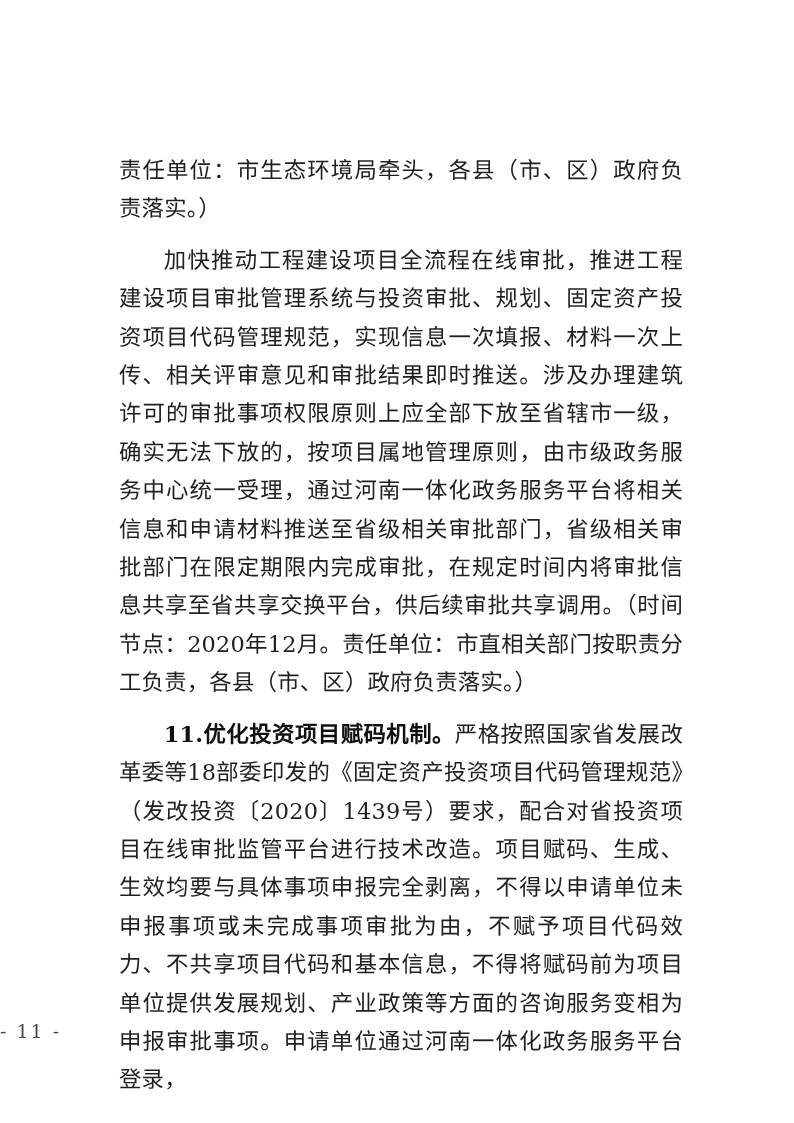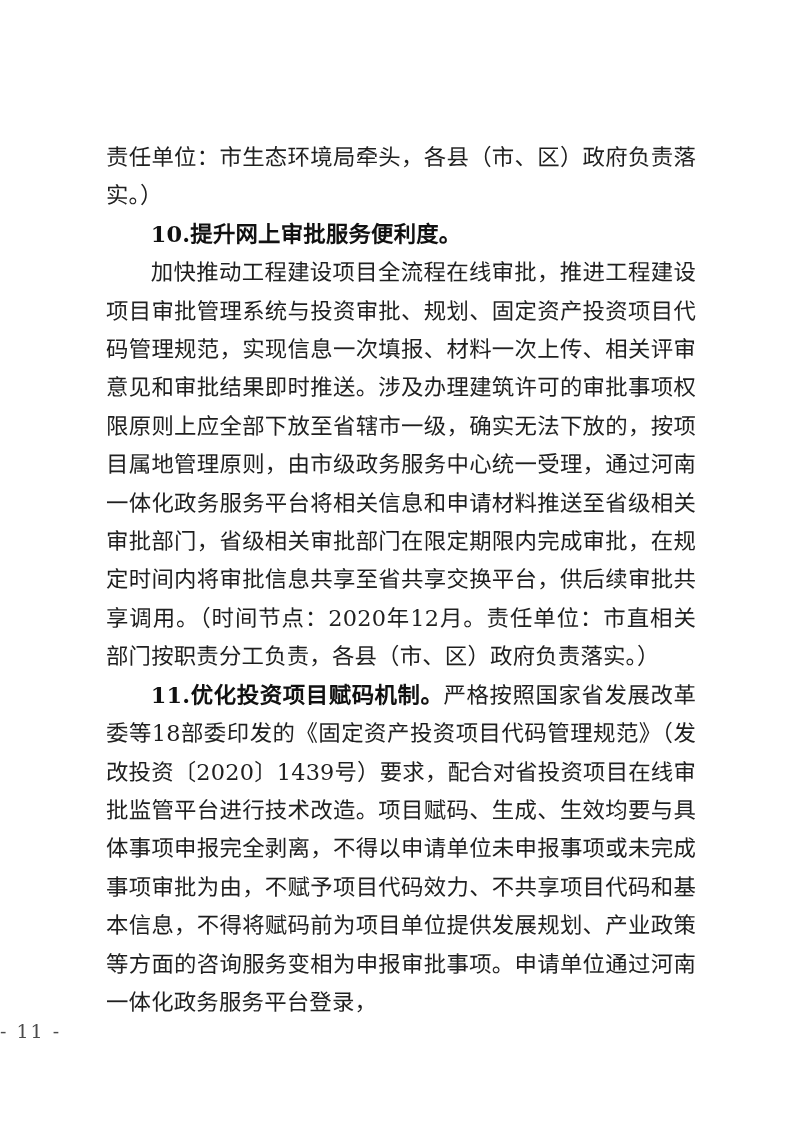--- a/index.html
+++ b/index.html
@@ -26,21 +26,21 @@
 
   
   .text-column {
     position: absolute;
     left: 106px;
     top: 138px;
     width: 590px;
   }
 
   .para {
-    margin: 0;
+    margin: 13px;
     font-size: 22.4px;
     line-height: 38.4px;
     letter-spacing: 0.2px;
     text-align: justify;
     text-justify: inter-ideograph;
     text-align-last: left;
     color: #1f1f1f;
     word-break: break-all;
   }
 
@@ -80,21 +80,20 @@
 </style>
 </head>
 <body>
 
 <div class="page">
 
   <div class="text-column">
 
     <p class="para">责任单位：市生态环境局牵头，各县（市、区）政府负责落实。）</p>
 
-    <p class="heading-line">10.提升网上审批服务便利度。</p>
 
     <p class="para indent">加快推动工程建设项目全流程在线审批，推进工程建设项目审批管理系统与投资审批、规划、固定资产投资项目代码管理规范，实现信息一次填报、材料一次上传、相关评审意见和审批结果即时推送。涉及办理建筑许可的审批事项权限原则上应全部下放至省辖市一级，确实无法下放的，按项目属地管理原则，由市级政务服务中心统一受理，通过河南一体化政务服务平台将相关信息和申请材料推送至省级相关审批部门，省级相关审批部门在限定期限内完成审批，在规定时间内将审批信息共享至省共享交换平台，供后续审批共享调用。（时间节点：2020年12月。责任单位：市直相关部门按职责分工负责，各县（市、区）政府负责落实。）</p>
 
     <p class="para indent"><span class="lead">11.优化投资项目赋码机制。</span><span>严格按照国家省发展改革委等18部委印发的《固定资产投资项目代码管理规范》（发改投资〔2020〕1439号）要求，配合对省投资项目在线审批监管平台进行技术改造。项目赋码、生成、生效均要与具体事项申报完全剥离，不得以申请单位未申报事项或未完成事项审批为由，不赋予项目代码效力、不共享项目代码和基本信息，不得将赋码前为项目单位提供发展规划、产业政策等方面的咨询服务变相为申报审批事项。申请单位通过河南一体化政务服务平台登录，</span></p>
 
   </div>
 
   <div class="footer">- 11 -</div>
 
 </div>

